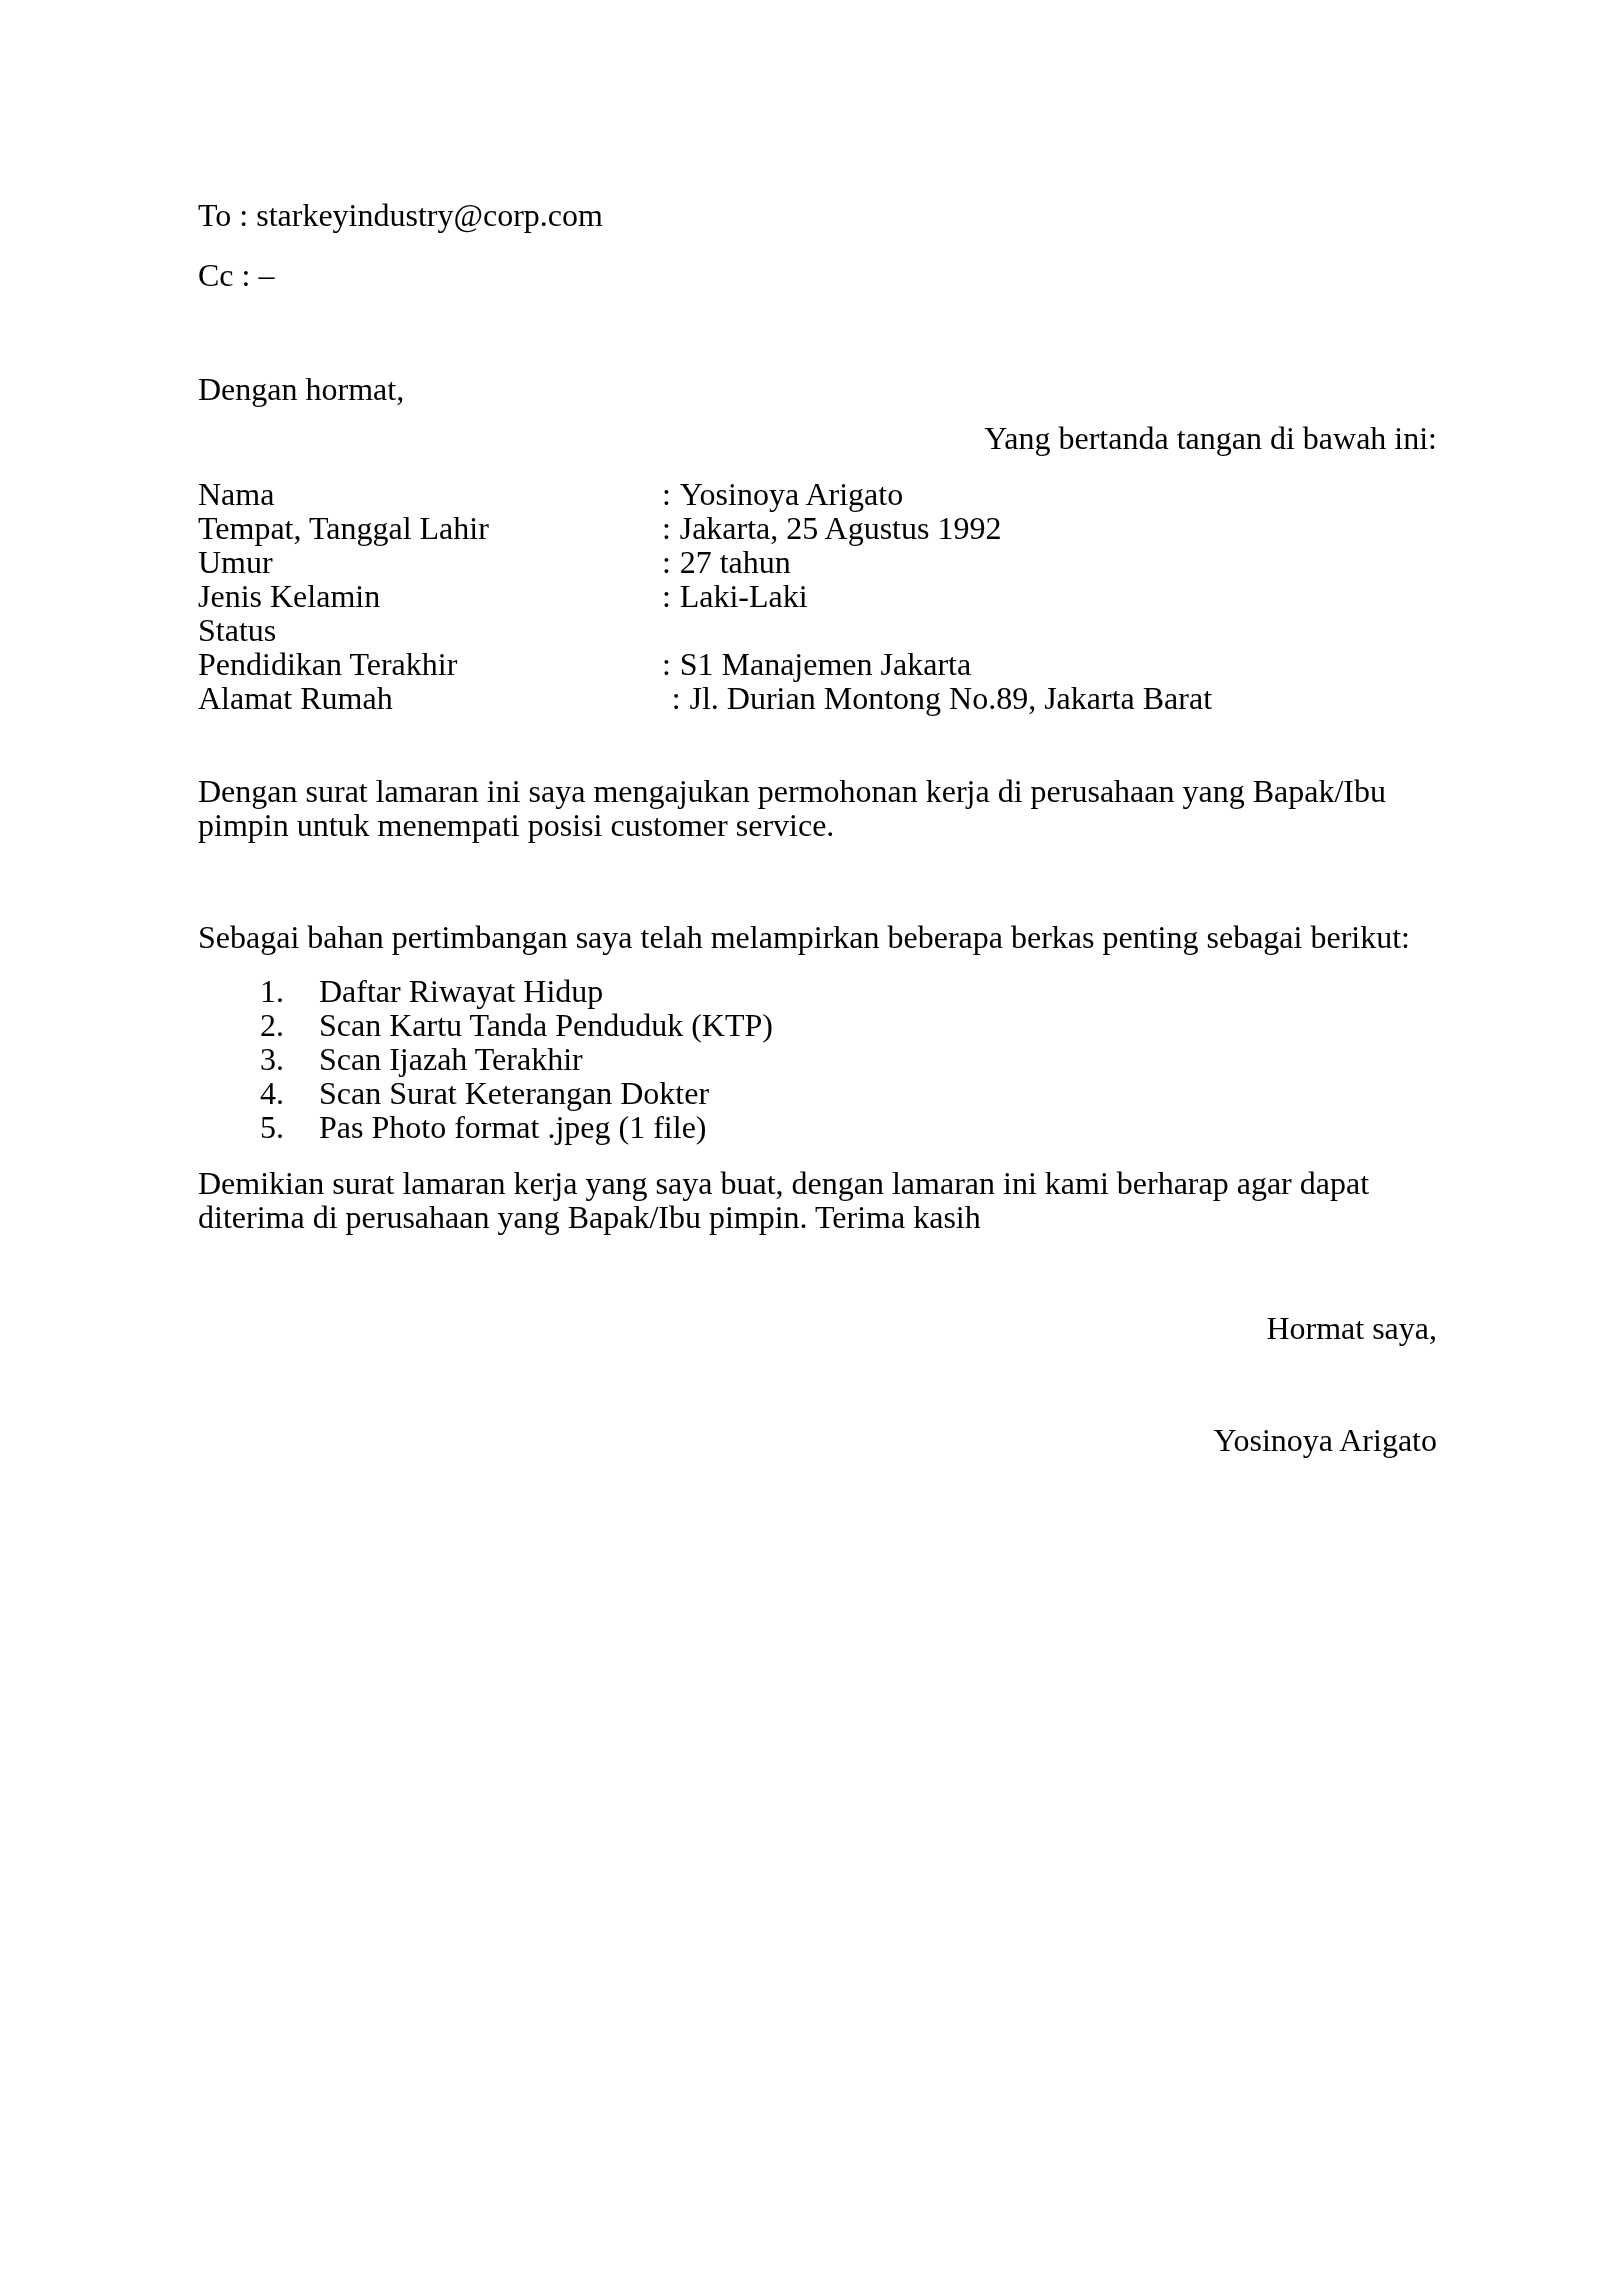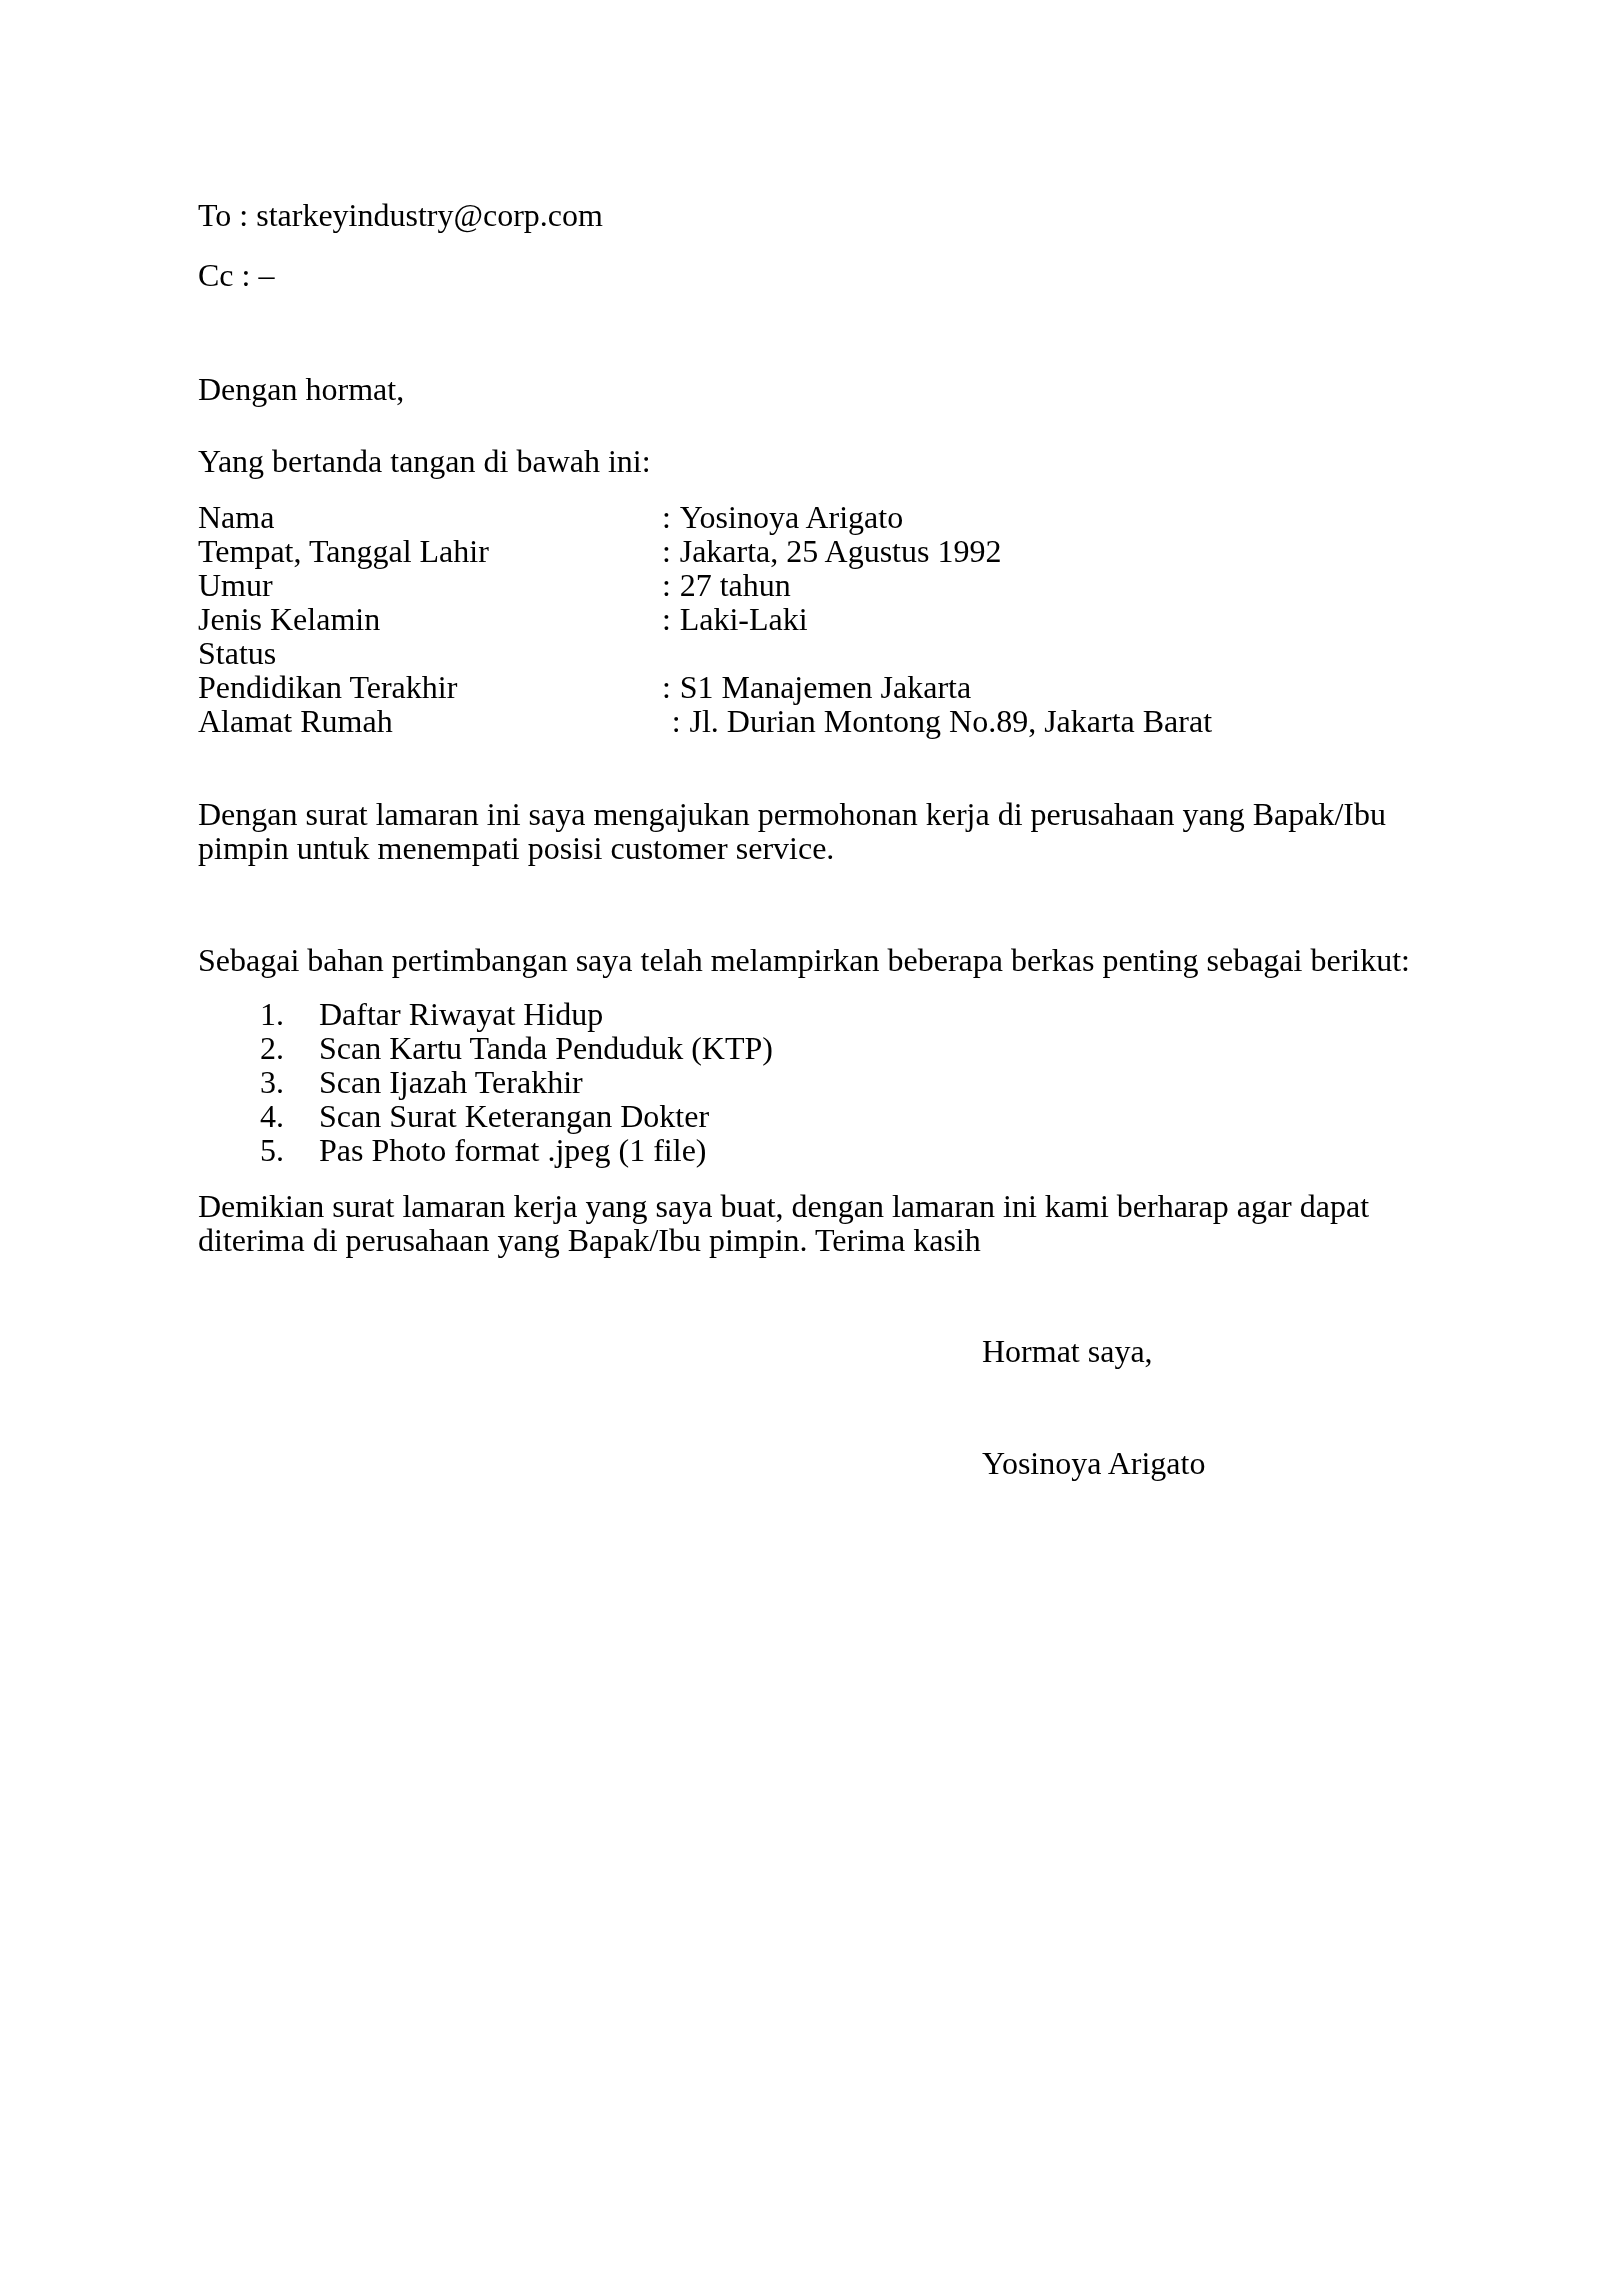--- a/index.html
+++ b/index.html
@@ -22,21 +22,21 @@
     position: absolute;
     left: 198px;
     top: 198px;
     width: 1239px;
   }
   .line { white-space: pre-wrap; }
 
   .hdr-cc      { margin-top: 25.5px; }
   .hdr-subject { margin-top: 19.6px; }
   .salutation  { margin-top: 80px; }
-  .intro       { margin-top: 38px; }
+  .intro       { margin-top: 15px; text-align: right; }
 
   .biodata     { margin-top: 22.5px; }
   .bio-row {
     display: grid;
     grid-template-columns: 434px 1fr;
     gap: 30px;
   }
   .bio-value { white-space: pre-wrap; }
   .bio-row.indent-colon .bio-sep { padding-left: 9.8px; }
   .bio-sep { margin-right: 8.8px; }
@@ -46,21 +46,21 @@
 
   .attach-list { margin-top: 19.6px; }
   .list-row {
     display: grid;
     grid-template-columns: 59px 1fr;
     margin-left: 62px;
   }
 
   .para-close  { margin-top: 22.5px; }
 
-  .sign-block  { margin-left: 784px; }
+  .sign-block  { margin-left: 784px; text-align: right; }
   .sign-salute { margin-top: 77px; }
   .sign-name   { margin-top: 78px; }
 </style>
 </head>
 <body>
 
 <div class="page">
   <div class="content">
 
     <div class="line hdr-to"><span>To</span> <span>:</span> <span>starkeyindustry@corp.com</span></div>

